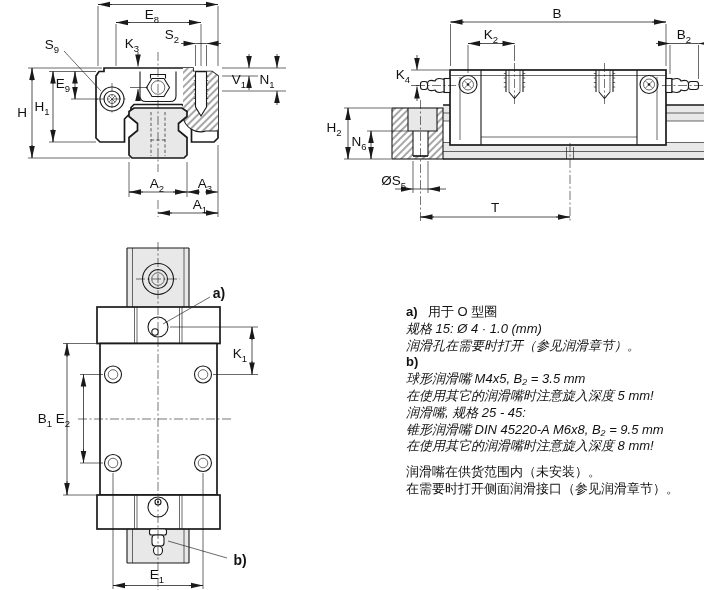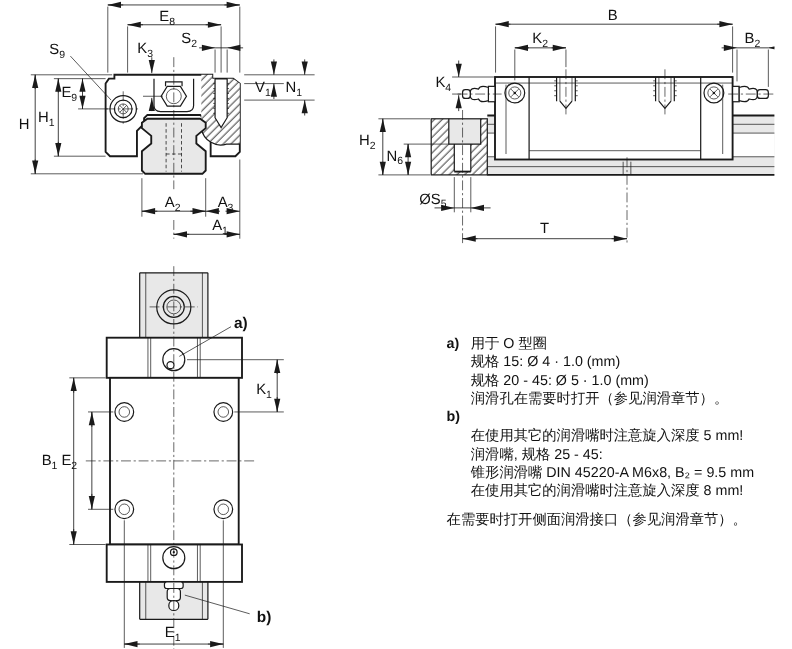--- a/index.html
+++ b/index.html
@@ -17,21 +17,21 @@
   .gfill{fill:var(--c-gray,#e8e8e8);}
   .hatchfill{fill:url(#hatch);}
   text{font-family:"Liberation Sans",sans-serif;font-size:13.5px;fill:var(--c-text,#111);}
   .sub{font-size:9.5px;}
   .ref{font-weight:bold;font-size:14px;}
   
   #notes{position:absolute;left:406px;top:304px;width:306px;font-size:13px;line-height:16.8px;
          color:var(--c-text,#111);white-space:nowrap;}
   .note-row{display:flex;}
   .note-label{width:22px;flex:0 0 22px;font-weight:bold;}
-  .note-cont{margin-left:22px;}
+  .note-cont{font-style:italic;}
   #notes .footer{margin-top:9px;}
 </style>
 </head>
 <body>
 
 <div id="stage">
 <svg id="drawing" width="720" height="590" viewBox="0 0 720 590">
   <defs>
     <marker id="mE" markerUnits="userSpaceOnUse" markerWidth="14" markerHeight="8" refX="12.5" refY="4" orient="auto">
       <path d="M0.5,1.2 L12.5,4 L0.5,6.8 Z" fill="#1a1a1a"></path>
@@ -399,26 +399,27 @@
     </g>
   </g>
 </svg>
 
 <div id="notes">
   <div class="note-row">
     <span class="note-label">a)</span>
     <span>用于 O 型圈</span>
   </div>
   <div class="note-cont">规格 15: Ø 4 · 1.0 (mm)</div>
-  <div class="note-cont">规格 20 - 45: Ø 5 · 1.0 (mm)</div>
   <div class="note-cont">润滑孔在需要时打开（参见润滑章节）。</div>
   <div class="note-row">
     <span class="note-label">b)</span>
   </div>
+  <div class="note-cont">球形润滑嘴 M4x5, B₂ = 3.5 mm</div>
   <div class="note-cont">在使用其它的润滑嘴时注意旋入深度 5 mm!</div>
   <div class="note-cont">润滑嘴, 规格 25 - 45:</div>
   <div class="note-cont">锥形润滑嘴 DIN 45220-A M6x8, B₂ = 9.5 mm</div>
   <div class="note-cont">在使用其它的润滑嘴时注意旋入深度 8 mm!</div>
   <div class="footer">
+    <div>润滑嘴在供货范围内（未安装）。</div>
     <div>在需要时打开侧面润滑接口（参见润滑章节）。</div>
   </div>
 </div>
 </div>
 
 </body></html>

